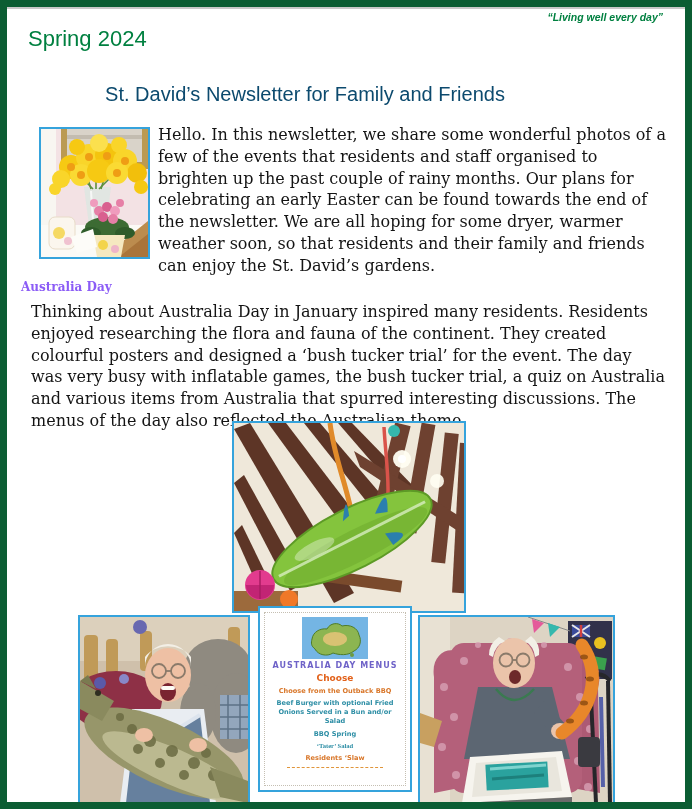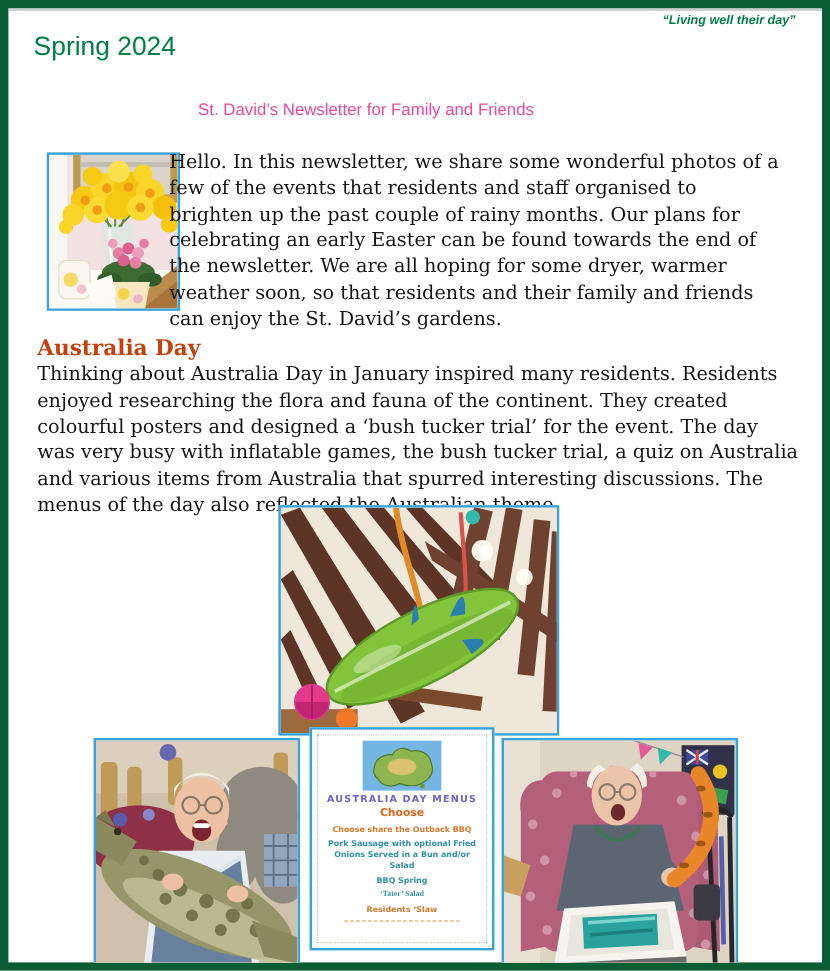--- a/index.html
+++ b/index.html
@@ -24,37 +24,37 @@
   }
   .issue{
     position:absolute;top:19px;left:21px;
     font-family:"Liberation Sans", sans-serif;
     font-size:22px;color:#008040;
   }
   .title{
     position:absolute;top:76px;left:0;width:596px;
     text-align:center;
     font-family:"Liberation Sans", sans-serif;
-    font-size:14px;color:#ec4899;
+    font-size:20px;color:#0c4a6e;
   }
   .photo-frame{
     position:absolute;
     border:2px solid #35a3dc;
     background:#f2efe8;
     overflow:hidden;
   }
   .photo-frame svg{display:block;}
   .intro-photo{left:32px;top:120px;width:107px;height:128px;}
   .intro-text{
-    position:absolute;left:134px;top:117px;width:512px;
+    position:absolute;left:151px;top:117px;width:512px;
     font-size:16px;line-height:21.8px;color:#141414;
   }
   .section-heading{
-    position:absolute;left:24px;top:273px;
-    font-size:18px;font-weight:bold;color:#c2410c;
+    position:absolute;left:14px;top:273px;
+    font-size:12px;font-weight:bold;color:#8b5cf6;
   }
   .section-text{
     position:absolute;left:24px;top:294px;width:636px;
     font-size:16px;line-height:21.8px;color:#141414;
   }
   .surfboard-photo{left:225px;top:414px;width:230px;height:188px;}
   .croc-photo{left:71px;top:608px;width:168px;height:186px;}
   .boomerang-photo{left:411px;top:608px;width:193px;height:186px;}
 
   .menu-card{
@@ -85,21 +85,21 @@
     border-top:1px dashed #e0953a;height:0;
   }
   .noselect{user-select:none;}
 </style>
 </head>
 <body>
 
 <div class="page noselect">
   <div class="top-gray-rule"></div>
 
-  <div class="tagline">“Living well their day”</div>
+  <div class="tagline">“Living well every day”</div>
   <div class="issue">Spring 2024</div>
   <div class="title">St. David’s Newsletter for Family and Friends</div>
 
   <div class="photo-frame intro-photo">
     <svg width="107" height="128" viewBox="0 0 107 128">
       <rect x="0" y="0" width="107" height="128" fill="#f3e2e4"></rect>
       <rect x="0" y="0" width="15" height="128" fill="#f8f6f1"></rect>
       <rect x="20" y="0" width="87" height="40" fill="#bb9a52"></rect>
       <rect x="26" y="0" width="75" height="33" fill="#d9d3c9"></rect>
       <rect x="26" y="6" width="75" height="4" fill="#c3bcb0"></rect>
@@ -286,22 +286,22 @@
   <div class="menu-card">
     <div class="menu-inner">
       <svg class="menu-map" width="66" height="42" viewBox="0 0 66 42">
         <rect width="66" height="42" fill="#74b5e4"></rect>
         <path d="M10,22 C11,15 18,11 25,12 C28,6 36,5 40,9 C48,7 56,11 57,18 C60,24 58,31 52,34 C46,39 37,38 31,36 C25,40 16,38 13,32 C9,29 9,26 10,22 Z" fill="#8cb551" stroke="#4e7c2a" stroke-width="1"></path>
         <ellipse cx="33" cy="22" rx="12" ry="7" fill="#d9c273"></ellipse>
         <circle cx="50" cy="38" r="2" fill="#6d9a3e"></circle>
       </svg>
       <div class="menu-title">AUSTRALIA DAY MENUS</div>
       <div class="menu-subtitle">Choose</div>
-      <div class="menu-item" style="color: rgb(217, 119, 42);">Choose share the Outback BBQ</div>
-      <div class="menu-item" style="color: rgb(47, 143, 166);">Pork Sausage with optional Fried Onions Served in a Bun and/or Salad</div>
+      <div class="menu-item" style="color: rgb(217, 119, 42);">Choose from the Outback BBQ</div>
+      <div class="menu-item" style="color: rgb(47, 143, 166);">Beef Burger with optional Fried Onions Served in a Bun and/or Salad</div>
       <div class="menu-item" style="color: rgb(47, 143, 166);">BBQ Spring</div>
       <div class="menu-item" style="color: rgb(47, 143, 166); font-family: Liberation Serif, serif;">‘Tater’ Salad</div>
       <div class="menu-item" style="color: rgb(217, 119, 42);">Residents ‘Slaw</div>
       <div class="menu-sep"></div>
 
     </div>
   </div>
 
   <div class="photo-frame boomerang-photo">
     <svg width="193" height="186" viewBox="0 0 193 186">

